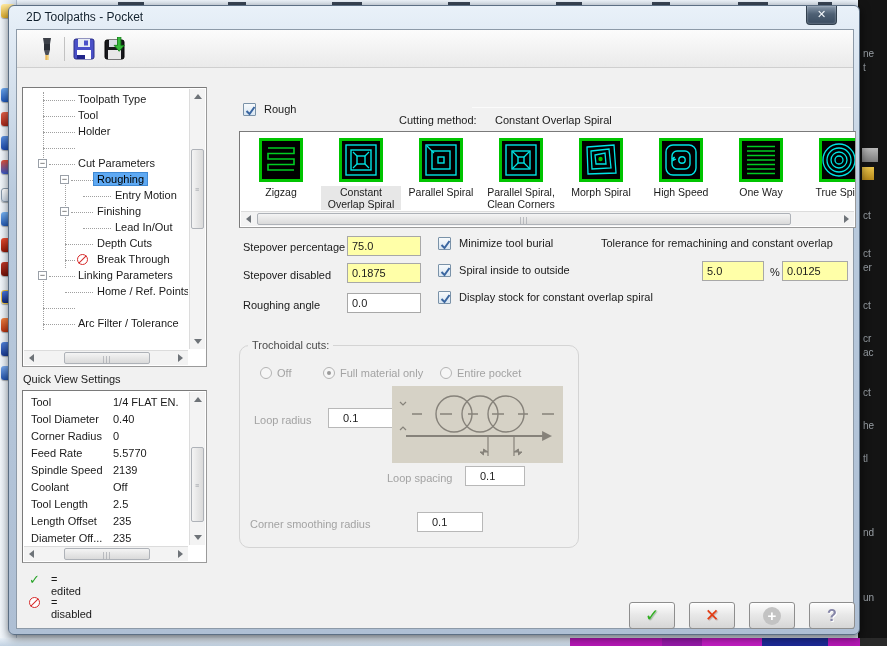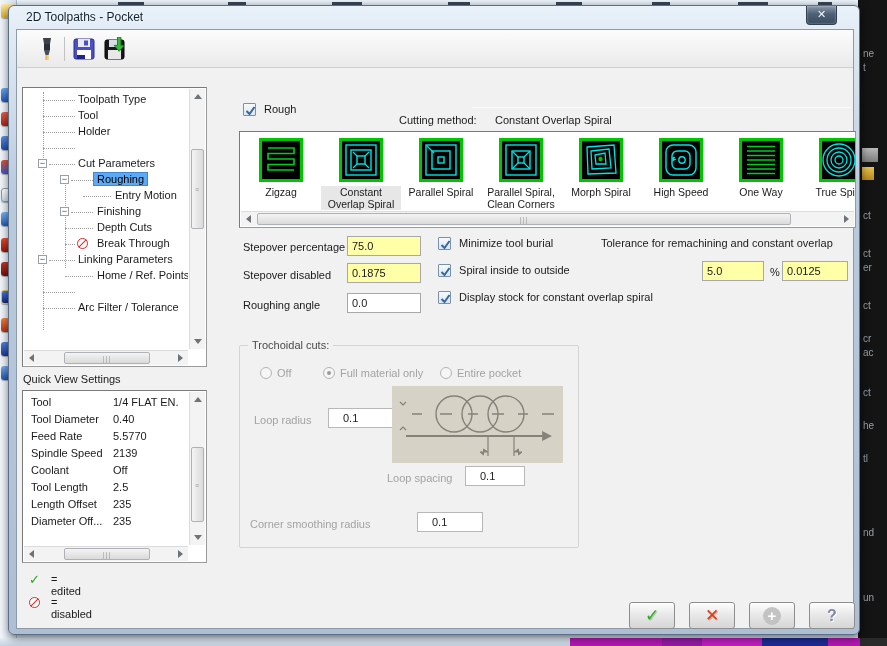--- a/index.html
+++ b/index.html
@@ -102,21 +102,21 @@
 
   .flabel { position:absolute; font-size:11px; }
   .field { position:absolute; height:20px; border:1px solid #a8a8a8; background:#fff;
            font-size:11px; line-height:18px; padding-left:4px; }
   .field.yellow { background:#ffffa8; }
   .cbrow { position:absolute; height:16px; white-space:nowrap; }
   .cbrow .cblab { margin-left:5px; vertical-align:1px; }
 
   
   .group { position:absolute; left:222px; top:315px; width:340px; height:203px;
-           border:1px solid #d4d4d4; border-radius:2px; }
+           border:1px solid #d4d4d4; border-radius:10px; }
   .gtitle { position:absolute; left:8px; top:-7px; background:#f1f1f1; padding:0 4px; color:#4a4a4a; }
   .dis { color:#a3a3a3; }
   .radio { display:inline-block; width:12px; height:12px; border:1px solid #b4b4b4; border-radius:50%;
            background:#f6f6f6; vertical-align:-2px; position:relative; }
   .radio.on:after { content:""; position:absolute; left:3px; top:3px; width:4px; height:4px;
                     border-radius:50%; background:#9a9a9a; }
   .rad-row span.rlab { margin-left:5px; }
   .gfield { position:absolute; height:20px; border:1px solid #b8b8b8; background:#fff;
             font-size:11px; line-height:18px; padding-left:14px; color:#222; }
   .diagram { position:absolute; left:152px; top:40px; width:171px; height:77px; background:#d6d2c6; }
@@ -255,20 +255,24 @@
           <div class="trow">
               <span class="tdots" style="left:58px;width:28px"></span>
               <span class="tlabel" style="left:90px">Entry Motion</span>
             </div>
           <div class="trow">
               <span class="texp" style="left:35px">−</span>
               <span class="tdots" style="left:46px;width:22px"></span>
               <span class="tlabel" style="left:72px">Finishing</span>
             </div>
           <div class="trow">
+              <span class="tdots" style="left:58px;width:28px"></span>
+              <span class="tlabel" style="left:90px">Lead In/Out</span>
+            </div>
+          <div class="trow">
               <span class="tdots" style="left:40px;width:28px"></span>
               <span class="tlabel" style="left:72px">Depth Cuts</span>
             </div>
           <div class="trow">
               <span class="tdots" style="left:40px;width:10px"></span>
               <span class="nosign" style="position:absolute;left:52px;top:2px"></span>
               <span class="tlabel" style="left:72px">Break Through</span>
             </div>
           <div class="trow">
               <span class="texp" style="left:13px">−</span>
@@ -306,20 +310,24 @@
       <div class="qvs-title">Quick View Settings</div>
       <div class="qvs sunken">
         <div class="qvs-rows">
           <div class="qrow">
               <span class="qlab">Tool</span>
               <span class="qval">1/4 FLAT EN.</span>
             </div>
           <div class="qrow">
               <span class="qlab">Tool Diameter</span>
               <span class="qval">0.40</span>
+            </div>
+          <div class="qrow">
+              <span class="qlab">Corner Radius</span>
+              <span class="qval">0</span>
             </div>
           <div class="qrow">
               <span class="qlab">Feed Rate</span>
               <span class="qval">5.5770</span>
             </div>
           <div class="qrow">
               <span class="qlab">Spindle Speed</span>
               <span class="qval">2139</span>
             </div>
           <div class="qrow">

